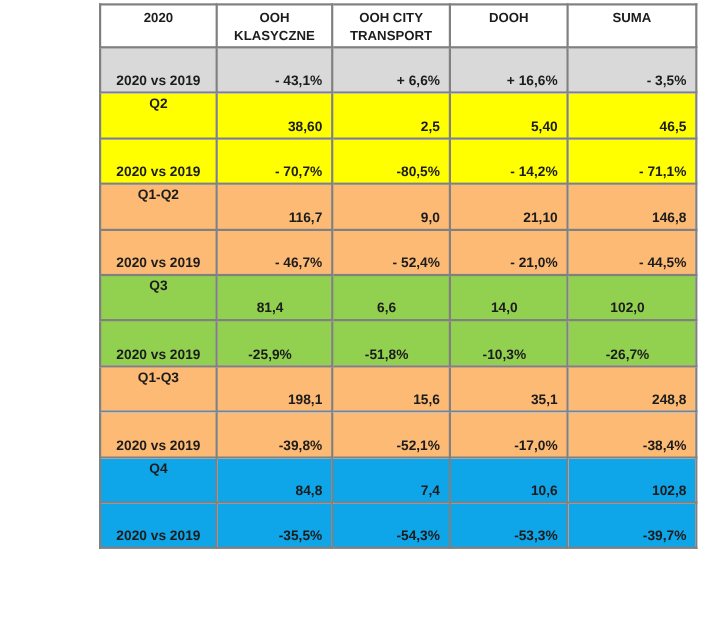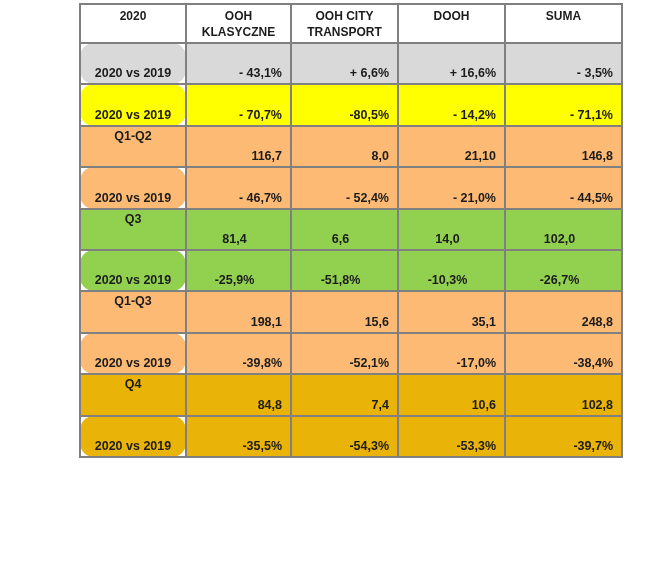--- a/index.html
+++ b/index.html
@@ -5,21 +5,21 @@
   html, body {
     margin: 0;
     padding: 0;
     background: #ffffff;
     width: 655px;
     height: 581px;
     font-family: "Liberation Sans", sans-serif;
   }
   .table-wrap {
     position: absolute;
-    left: 31px;
+    left: 42px;
     top: 3px;
     padding-left: 48px;
   }
   table {
     border-collapse: collapse;
     table-layout: fixed;
     width: 542px;
     border: 2px solid #6e6e6e;
   }
   th, td {
@@ -46,33 +46,32 @@
   td.label {
     text-align: center;
   }
   tr.quarter td.label {
     vertical-align: top;
     padding-top: 2px;
   }
   tr.vs td.label {
     vertical-align: bottom;
     padding-bottom: 3px;
-    border-radius: 14px;
   }
   td.val {
     vertical-align: bottom;
     text-align: right;
     padding-right: 8px;
     padding-bottom: 3px;
   }
   tr.sec-gray td   { background: #d9d9d9; }
   tr.sec-yellow td { background: #ffff00; }
   tr.sec-blue td   { background: #fdba74; }
   tr.sec-green td  { background: #92d050; text-align: center; }
-  tr.sec-lgreen td { background: #eab308; }
+  tr.sec-lgreen td { background: #0ea5e9; }
 </style>
 </head>
 <body>
 
 <div class="table-wrap">
   <table>
     <colgroup>
       <col style="width:106px">
       <col style="width:105px">
       <col style="width:107px">
@@ -91,32 +90,39 @@
     </tr>
 
     <tr class="vs sec-gray">
       <td class="label">2020 vs 2019</td>
       <td class="val">- 43,1%</td>
       <td class="val">+ 6,6%</td>
       <td class="val">+ 16,6%</td>
       <td class="val">- 3,5%</td>
     </tr>
 
+    <tr class="quarter sec-yellow">
+      <td class="label">Q2</td>
+      <td class="val">38,60</td>
+      <td class="val">2,5</td>
+      <td class="val">5,40</td>
+      <td class="val">46,5</td>
+    </tr>
     <tr class="vs sec-yellow">
       <td class="label">2020 vs 2019</td>
       <td class="val">- 70,7%</td>
       <td class="val">-80,5%</td>
       <td class="val">- 14,2%</td>
       <td class="val">- 71,1%</td>
     </tr>
 
     <tr class="quarter sec-blue">
       <td class="label">Q1-Q2</td>
       <td class="val">116,7</td>
-      <td class="val">8,0</td>
+      <td class="val">9,0</td>
       <td class="val">21,10</td>
       <td class="val">146,8</td>
     </tr>
     <tr class="vs sec-blue">
       <td class="label">2020 vs 2019</td>
       <td class="val">- 46,7%</td>
       <td class="val">- 52,4%</td>
       <td class="val">- 21,0%</td>
       <td class="val">- 44,5%</td>
     </tr>

